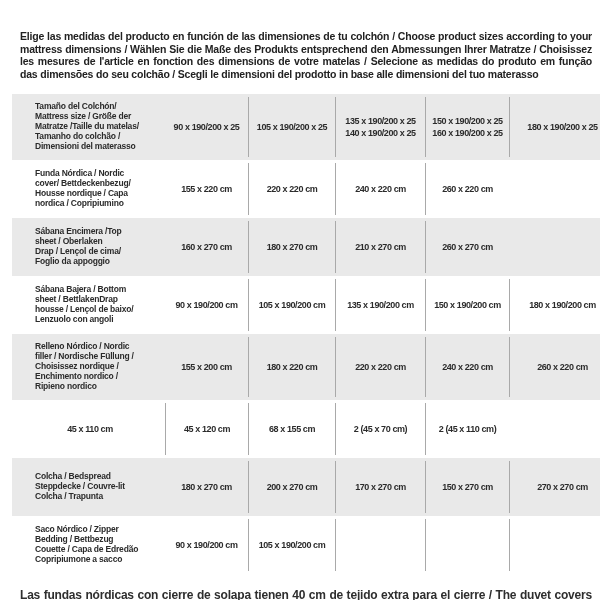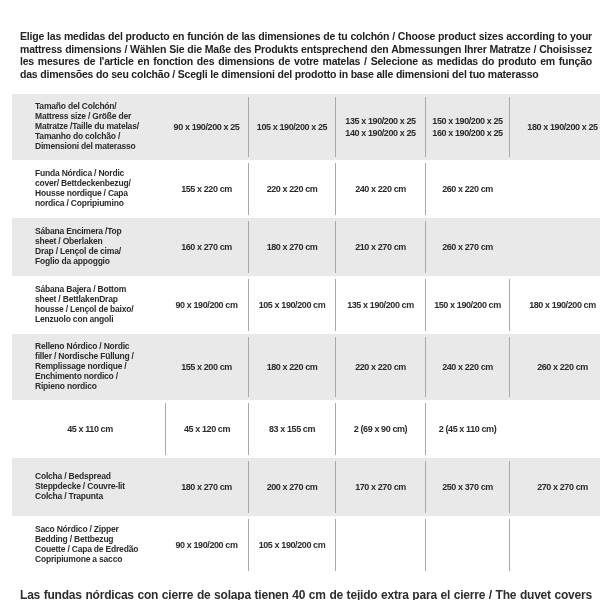--- a/index.html
+++ b/index.html
@@ -124,46 +124,46 @@
     <div class="cell value">90 x 190/200 cm</div>
     <div class="cell value">105 x 190/200 cm</div>
     <div class="cell value">135 x 190/200 cm</div>
     <div class="cell value">150 x 190/200 cm</div>
     <div class="cell value">180 x 190/200 cm</div>
   </div>
 
   <div class="row">
     <div class="cell label">Relleno Nórdico / Nordic
 filler / Nordische Füllung /
-Remplissage nordique /
+Choisissez nordique /
 Enchimento nordico /
 Ripieno nordico</div>
     <div class="cell value">155 x 200 cm</div>
     <div class="cell value">180 x 220 cm</div>
     <div class="cell value">220 x 220 cm</div>
     <div class="cell value">240 x 220 cm</div>
     <div class="cell value">260 x 220 cm</div>
   </div>
 
   <div class="row">
     <div class="cell value">45 x 110 cm</div>
     <div class="cell value">45 x 120 cm</div>
-    <div class="cell value">83 x 155 cm</div>
-    <div class="cell value">2 (69 x 90 cm)</div>
+    <div class="cell value">68 x 155 cm</div>
+    <div class="cell value">2 (45 x 70 cm)</div>
     <div class="cell value">2 (45 x 110 cm)</div>
   </div>
 
   <div class="row">
     <div class="cell label">Colcha / Bedspread
 Steppdecke / Couvre-lit
 Colcha / Trapunta</div>
     <div class="cell value">180 x 270 cm</div>
     <div class="cell value">200 x 270 cm</div>
     <div class="cell value">170 x 270 cm</div>
-    <div class="cell value">250 x 370 cm</div>
+    <div class="cell value">150 x 270 cm</div>
     <div class="cell value">270 x 270 cm</div>
   </div>
 
   <div class="row">
     <div class="cell label">Saco Nórdico / Zipper
 Bedding / Bettbezug
 Couette  / Capa de Edredão
 Copripiumone a sacco</div>
     <div class="cell value">90 x 190/200 cm</div>
     <div class="cell value">105 x 190/200 cm</div>

